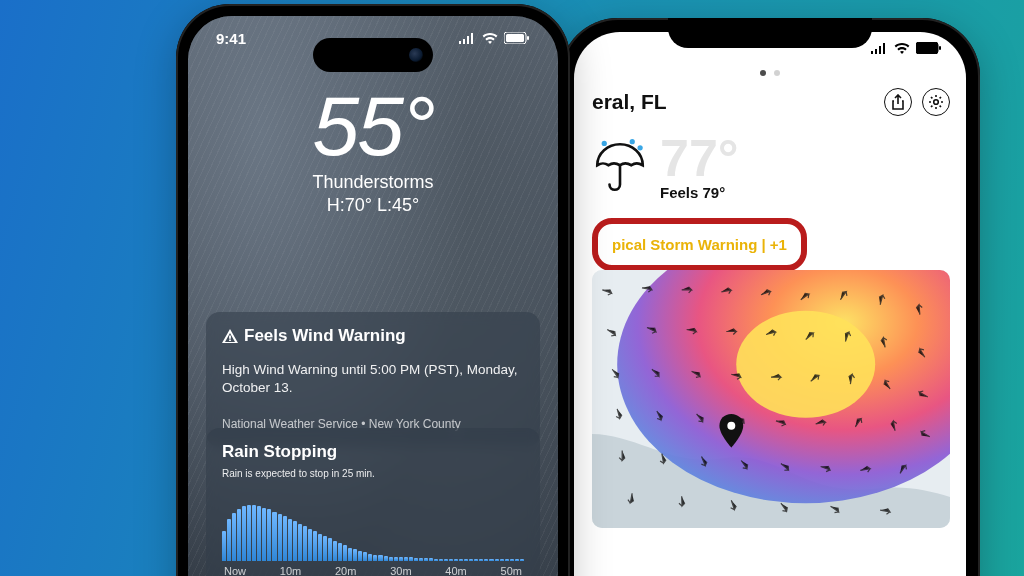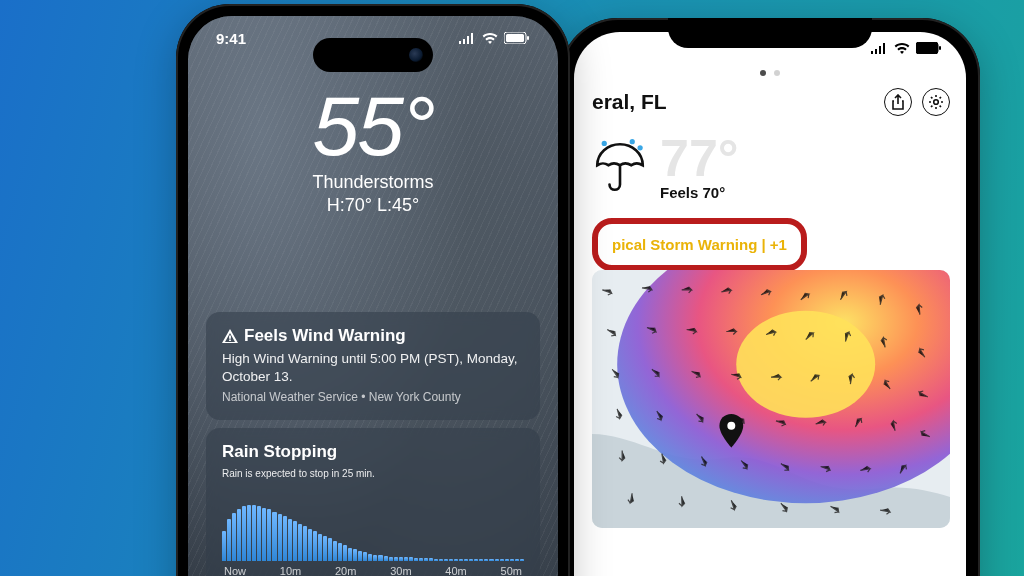--- a/index.html
+++ b/index.html
@@ -83,22 +83,22 @@
   .card {
     position:absolute; left:18px; right:18px;
     background: rgba(50,60,72,.55);
     backdrop-filter: blur(6px);
     border-radius: 14px;
     padding: 14px 16px 16px;
     color:#fff;
   }
   .card-warn { top: 296px; }
   .card-warn .title { font-size:17px; font-weight:600; display:flex; align-items:center; gap:6px; }
-  .card-warn .body  { font-size:13.5px; margin-top:4px; line-height:1.35; color:rgba(255,255,255,.92);}
-  .card-warn .src   { font-size:12px; margin-top:4px; color:rgba(255,255,255,.7); }
+  .card-warn .body  { font-size:13.5px; margin-top:15px; line-height:1.35; color:rgba(255,255,255,.92);}
+  .card-warn .src   { font-size:12px; margin-top:20px; color:rgba(255,255,255,.7); }
 
   .card-rain { top: 412px; padding-bottom:10px;}
   .card-rain .title { font-size:17px; font-weight:600; }
   .card-rain .body  { font-size:10px; margin-top:6px; color:rgba(255,255,255,.9);}
   .rain-chart { position:relative; height:72px; margin-top:10px; display:flex; align-items:flex-end; gap:1px; }
   .rain-chart .bar { flex:1; background: linear-gradient(#6fb7ff, #2f86d6); border-radius:1px 1px 0 0; }
   .rain-labels { display:flex; justify-content:space-between; font-size:11px; color:rgba(255,255,255,.75); margin-top:4px; padding:0 2px;}
 
   
   .screen-right-bg { position:absolute; inset:0; background:#fff; }
@@ -196,21 +196,21 @@
     <div class="cur-row">
       <svg class="umbrella" viewBox="0 0 64 64" fill="none" stroke="#111" stroke-width="3" stroke-linecap="round">
         <path d="M6 30C6 16 18 6 32 6s26 10 26 24c-5-3-9-3-13 0-5-3-9-3-13 0-5-3-9-3-13 0-5-3-8-3-13 0z"></path>
         <path d="M32 30v22c0 4-3 6-6 6s-6-2-6-6"></path>
         <circle cx="14" cy="5" r="3" fill="#3aa7e6" stroke="none"></circle>
         <circle cx="46" cy="3" r="3" fill="#3aa7e6" stroke="none"></circle>
         <circle cx="55" cy="10" r="3" fill="#3aa7e6" stroke="none"></circle>
       </svg>
       <div>
         <div class="cur-temp">77°</div>
-        <div class="feels">Feels 70°</div>
+        <div class="feels">Feels 79°</div>
       </div>
     </div>
 
     <div class="warn-pill">pical Storm Warning | +1</div>
 
     <div class="radar">
       <svg class="radar-svg" viewBox="0 0 380 260" preserveAspectRatio="xMidYMid slice">
         <defs>
           <radialGradient id="storm" cx="60%" cy="35%" r="70%">
             <stop offset="0%" stop-color="#ffe15a"></stop>

